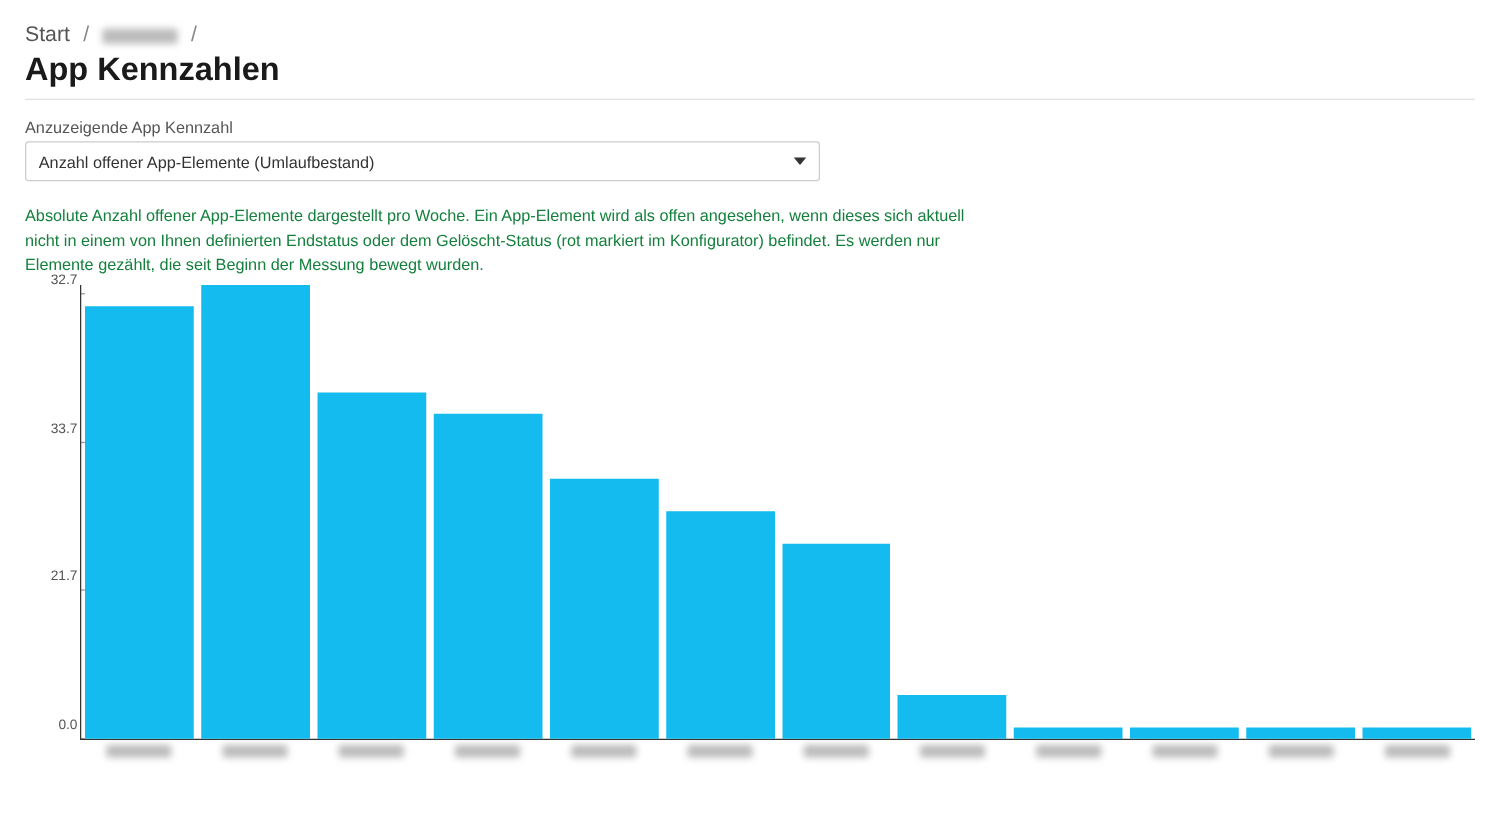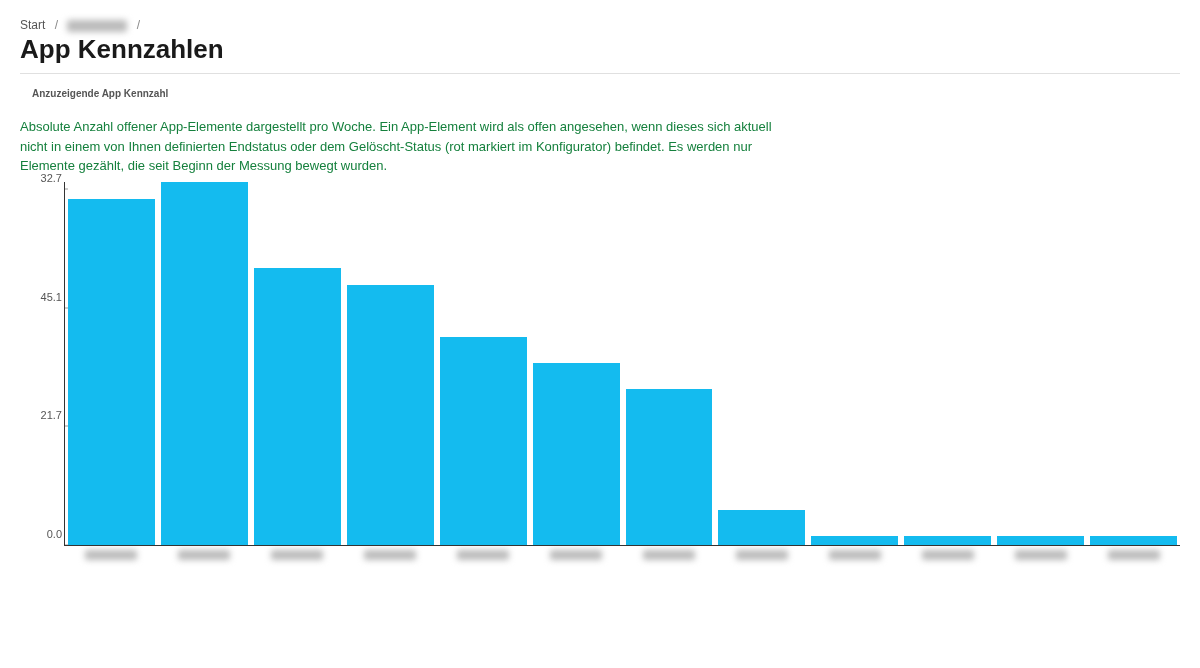--- a/index.html
+++ b/index.html
@@ -1,24 +1,24 @@
 <!DOCTYPE html>
 <html><head>
 <meta charset="utf-8">
 <style>
   * { box-sizing: border-box; }
   html, body { margin: 0; padding: 0; font-family: Arial, Helvetica, sans-serif; font-size: 13px; color: #333; background: #fff; }
   .page { width: 1200px; height: 668px; padding: 18px 20px 0 20px; }
-  .breadcrumb { font-size: 12px; color: #555; }
+  .breadcrumb { font-size: 17px; color: #555; }
   .breadcrumb a { color: #555; text-decoration: none; }
   .breadcrumb .sep { margin: 0 6px; color: #888; }
   .breadcrumb .blur { display:inline-block; width:60px; height:12px; vertical-align:middle; background:#bbb; filter: blur(3px); border-radius:2px; }
   h1 { margin: 2px 0 8px 0; font-size: 26px; font-weight: 700; color: #1a1a1a; }
   .hr { border: none; border-top: 1px solid #e0e0e0; margin: 4px 0 14px 0; }
-  .section-label { font-size: 10px; font-weight: 700; color: #555; margin-bottom: 4px; margin-left: 12px; }
+  .section-label { font-size: 13px; font-weight: 400; color: #555; margin-bottom: 4px; }
   .dropdown { width: 636px; height: 32px; border: 1px solid #ccc; border-radius: 3px; background: #fff; display:flex; align-items:center; justify-content:space-between; padding: 0 10px; font-size: 13px; color: #333; cursor: pointer; }
   .dropdown .caret { width:0; height:0; border-left:5px solid transparent; border-right:5px solid transparent; border-top:6px solid #333; }
   .description { margin-top: 18px; font-size: 13px; color: #15803d; line-height: 1.5; width: 755px; }
   .chart-wrap { position: relative; margin-top: 6px; width: 100%; height: 386px; }
   .y-axis { position:absolute; left:0; top:0; bottom:22px; width:44px; }
   .y-tick { position:absolute; right:2px; font-size:11px; color:#555; transform: translateY(-50%); }
   .y-tick-mark { position:absolute; right:-4px; width:4px; height:1px; background:#999; transform: translateY(-50%); }
   .plot { position:absolute; left:44px; right:0; top:0; bottom:22px; border-bottom:1px solid #333; border-left:1px solid #333; }
   .bars-row { position:absolute; left:0; right:0; bottom:0; top:0; display:flex; align-items:flex-end; }
   .bar-slot { flex:1 1 0; height:100%; display:flex; align-items:flex-end; justify-content:center; padding: 0 3px; }
@@ -36,30 +36,34 @@
     <a href="#">Start</a>
     <span class="sep">/</span>
     <span class="blur"></span>
     <span class="sep">/</span>
   </div>
 
   <h1>App Kennzahlen</h1>
   <hr class="hr">
 
   <div class="section-label">Anzuzeigende App Kennzahl</div>
+  <div class="dropdown">
+    <span>Anzahl offener App-Elemente (Umlaufbestand)</span>
+    <span class="caret"></span>
+  </div>
 
   <div class="description">Absolute Anzahl offener App-Elemente dargestellt pro Woche. Ein App-Element wird als offen angesehen, wenn dieses sich aktuell nicht in einem von Ihnen definierten Endstatus oder dem Gelöscht-Status (rot markiert im Konfigurator) befindet. Es werden nur Elemente gezählt, die seit Beginn der Messung bewegt wurden.</div>
 
   <div class="chart-wrap">
     <div class="y-axis" id="y-axis">
         <div class="y-tick" style="bottom: 0%; text-align: center;">0.0</div>
         <div class="y-tick-mark" style="bottom: 0%;"></div>
         <div class="y-tick" style="bottom: 32.619%;">21.7</div>
         <div class="y-tick-mark" style="bottom: 32.619%;"></div>
-        <div class="y-tick" style="bottom: 65%;">45.1</div>
+        <div class="y-tick" style="bottom: 65%;">33.7</div>
         <div class="y-tick-mark" style="bottom: 65%;"></div>
         <div class="y-tick" style="bottom: 97.619%;">32.7</div>
         <div class="y-tick-mark" style="bottom: 97.619%;"></div>
       </div>
     <div class="plot">
       <div class="bars-row" id="bars-row">
           <div class="bar-slot">
             <div class="bar" style="height: 95.2381%;"></div>
           </div>
           <div class="bar-slot">

